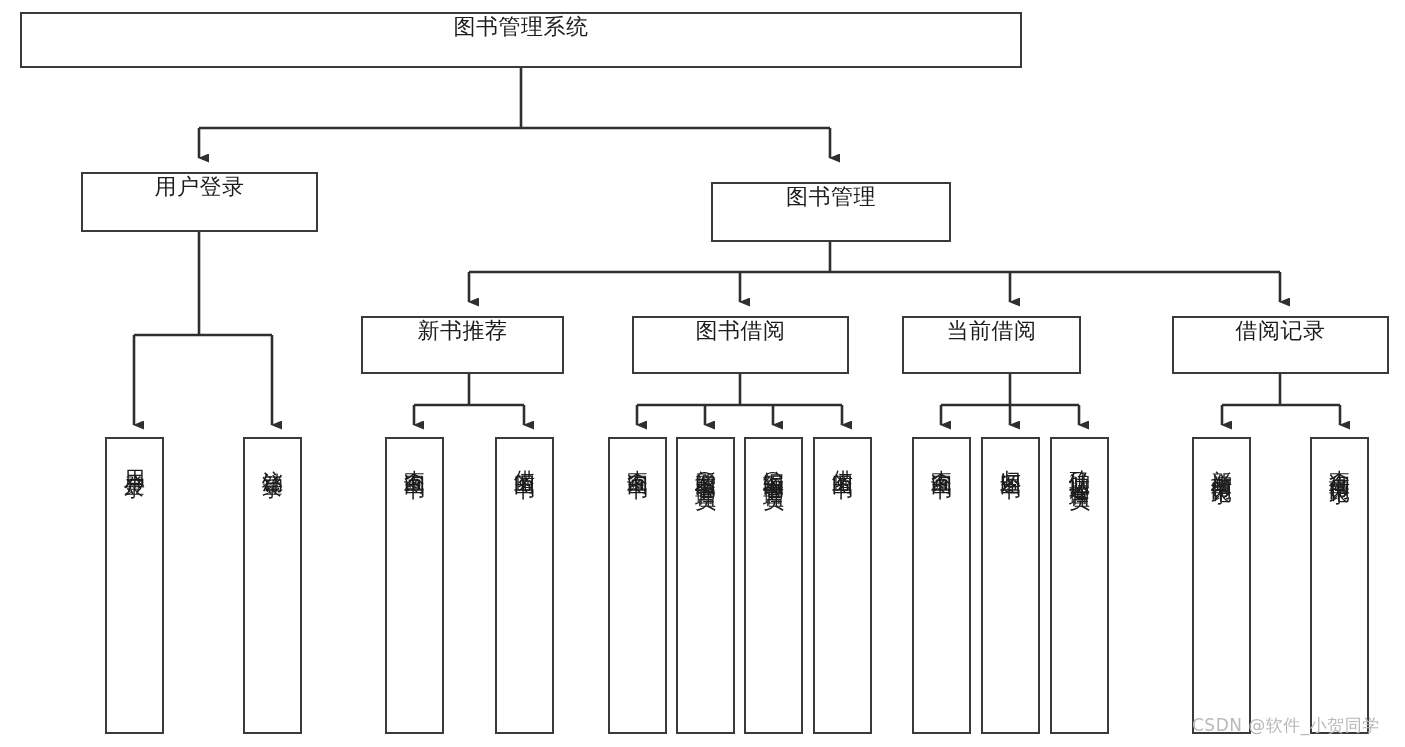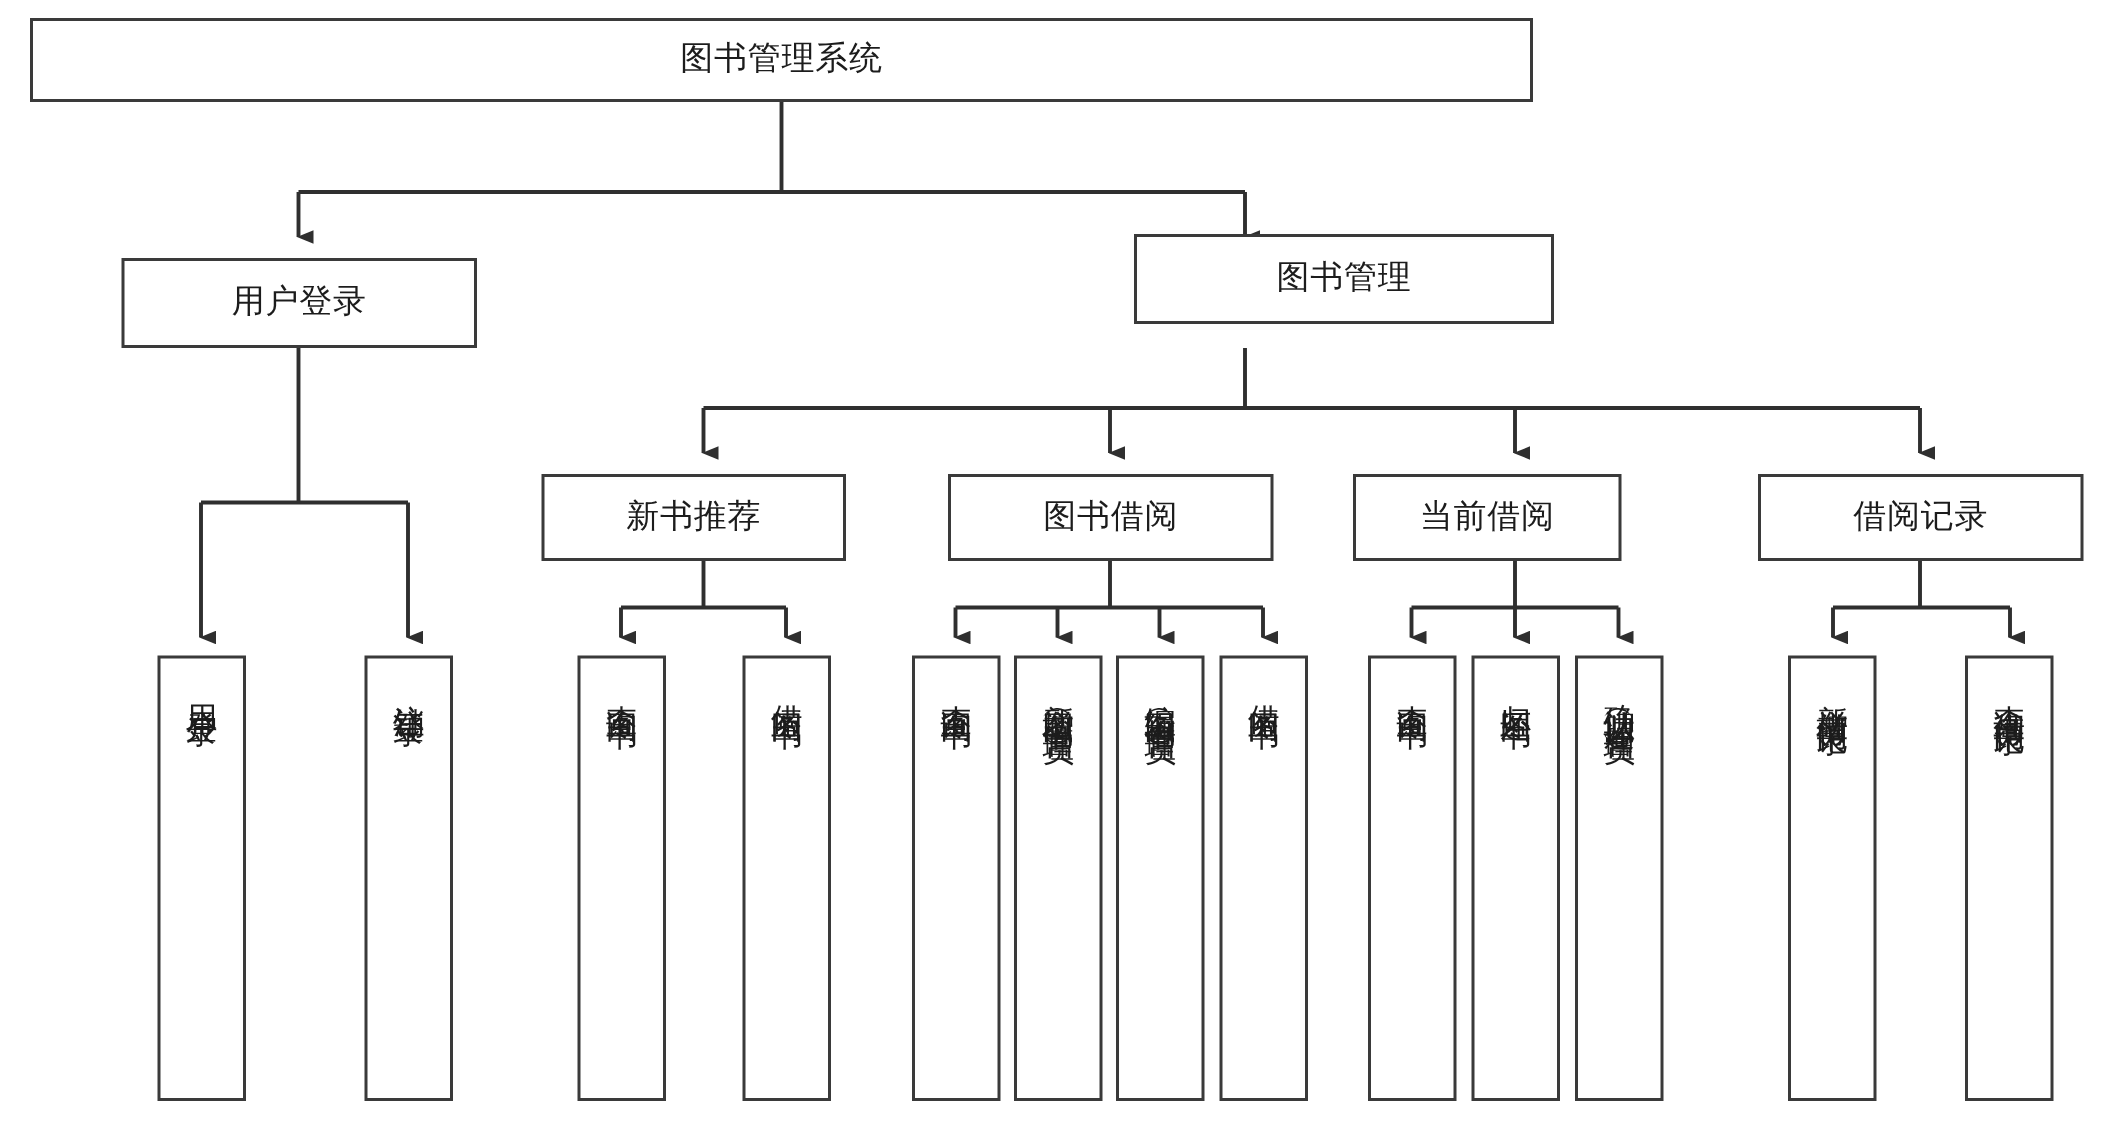--- a/index.html
+++ b/index.html
@@ -23,21 +23,21 @@
     top: 0;
     width: 1405px;
     height: 747px;
   }
   .node-box {
     position: absolute;
     box-sizing: border-box;
     background: #ffffff;
     border: 2px solid #3a3a3a;
     display: flex;
-    align-items: center;
+    align-items: flex-start;
     justify-content: center;
     text-align: center;
     color: #1c1c1c;
   }
   .node-label {
     font-size: 22px;
     line-height: 1.15;
     letter-spacing: 0.5px;
     white-space: nowrap;
   }
@@ -117,21 +117,21 @@
   </svg>
 
   <div class="node-box" style="left:20px; top:12px; width:1002px; height:56px;">
     <span class="node-label">图书管理系统</span>
   </div>
 
   <div class="node-box" style="left:81px; top:172px; width:237px; height:60px;">
     <span class="node-label">用户登录</span>
   </div>
 
-  <div class="node-box" style="left:711px; top:156px; width:280px; height:60px;margin-left:45px;">
+  <div class="node-box" style="left:711px; top:182px; width:240px; height:60px;">
     <span class="node-label">图书管理</span>
   </div>
 
   <div class="node-box" style="left:361px; top:316px; width:203px; height:58px;">
     <span class="node-label">新书推荐</span>
   </div>
 
   <div class="node-box" style="left:632px; top:316px; width:217px; height:58px;">
     <span class="node-label">图书借阅</span>
   </div>
@@ -181,14 +181,15 @@
     <span class="node-label">确认归还（管理员）</span>
   </div>
 
   <div class="node-box vertical" style="left:1192px; top:437px; width:59px; height:297px;">
     <span class="node-label">新增借阅记录</span>
   </div>
   <div class="node-box vertical" style="left:1310px; top:437px; width:59px; height:297px;">
     <span class="node-label">查询借阅记录</span>
   </div>
 
+  <div class="watermark" style="left:1192px; top:714px;">CSDN @软件_小贺同学</div>
 
 </div>
 
 </body></html>

